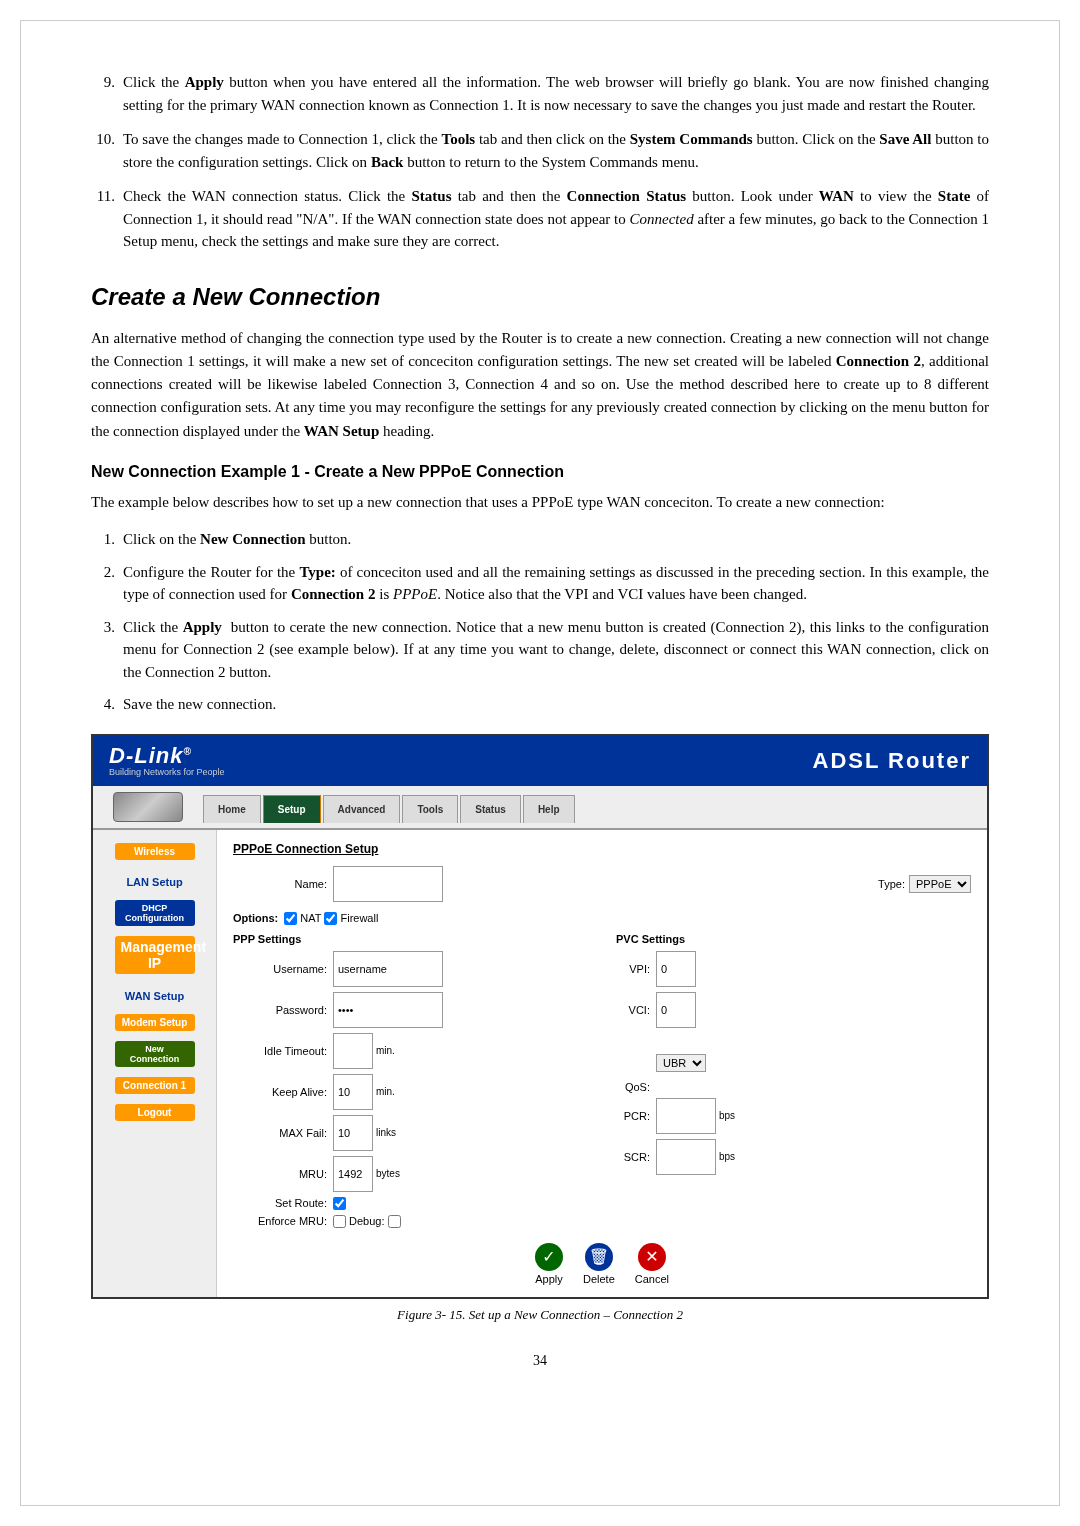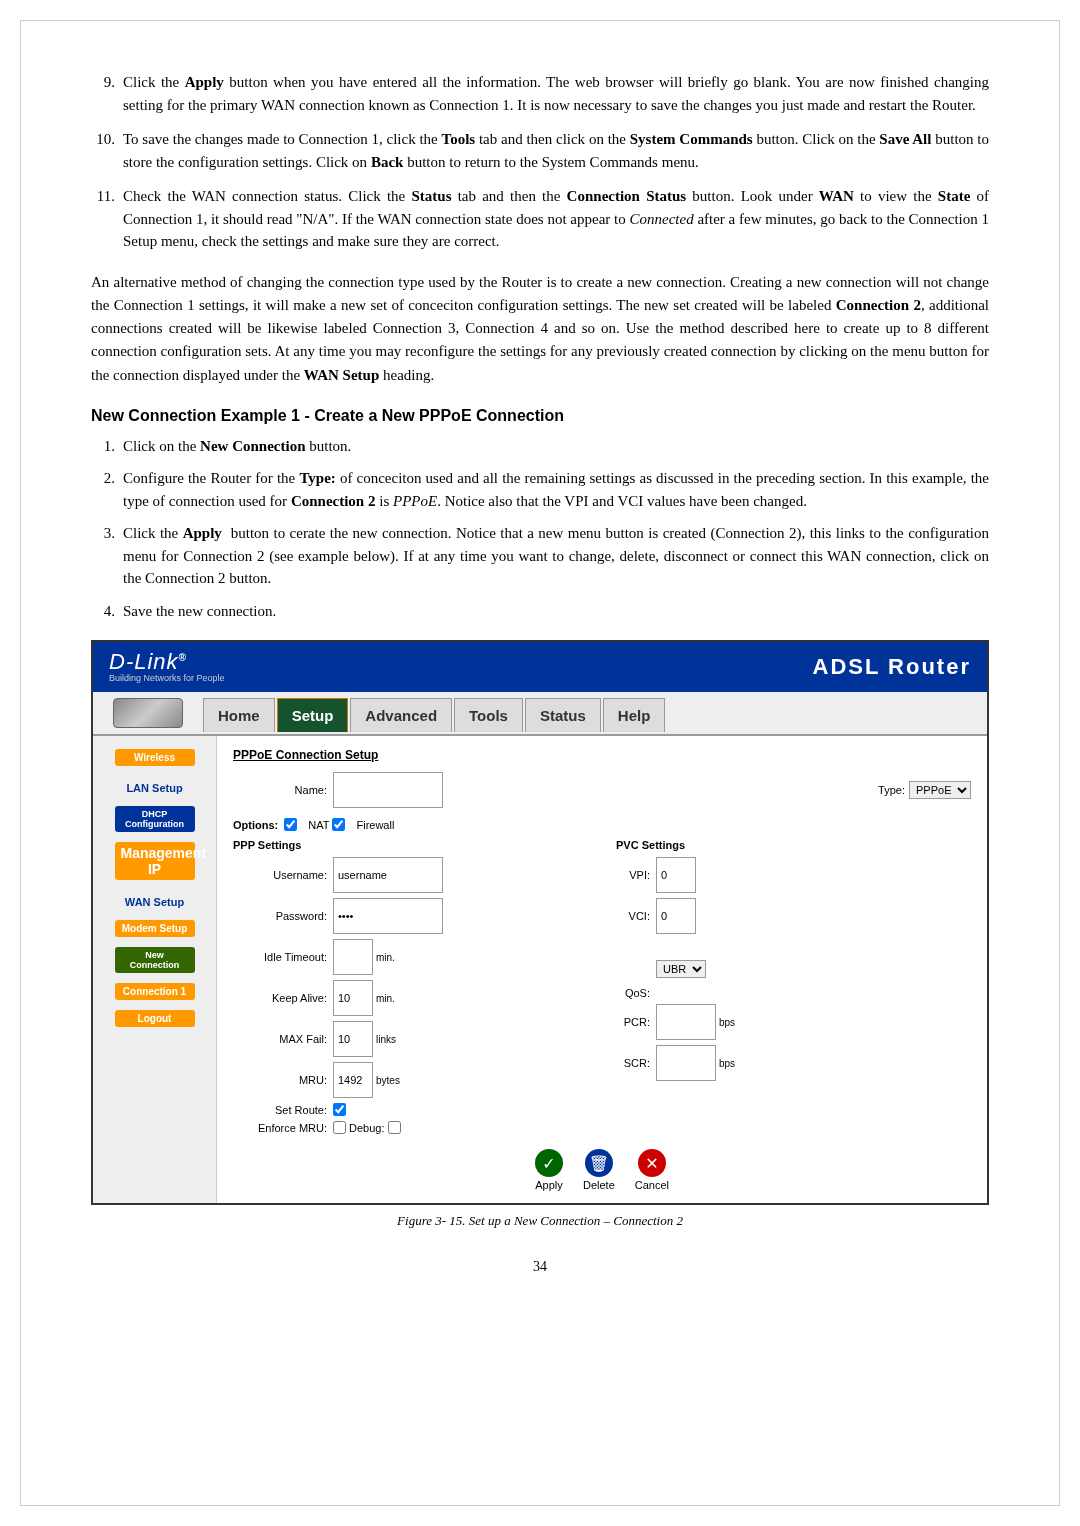--- a/index.html
+++ b/index.html
@@ -141,21 +141,21 @@
       border: 1px solid #666;
     }
     .nav-tabs {
       display: flex;
       flex: 1;
       padding: 4px 0 0 10px;
       gap: 2px;
     }
     .nav-tab {
       padding: 8px 14px;
-      font-size: 15px;
+      font-size: 10px;
       font-weight: bold;
       cursor: pointer;
       border: 1px solid #999;
       border-bottom: none;
       background: #ddd;
       color: #333;
     }
     .nav-tab.active {
       background: #14532d;
       color: #fff;
@@ -231,21 +231,21 @@
       padding: 17px 4px;
       font-size: 11px;
       height: 18px;
     }
     .form-input.wide { width: 110px; }
     .form-input.small { width: 40px; }
     .form-input.med { width: 60px; }
     .checkbox-label {
       display: flex;
       align-items: center;
-      gap: 11px;
+      gap: 3px;
       font-size: 11px;
     }
     .ppp-pvc {
       display: flex;
       gap: 28px;
       margin-top: 8px;
     }
     .ppp-section, .pvc-section {
       flex: 1;
     }
@@ -338,27 +338,31 @@
       </span>
     </li>
     <li>
       <span class="num">11.</span>
       <span class="content">
         Check the WAN connection status. Click the <b>Status</b> tab and then the <b>Connection Status</b> button. Look under <b>WAN</b> to view the <b>State</b> of Connection 1, it should read "N/A". If the WAN connection state does not appear to <i>Connected</i> after a few minutes, go back to the Connection 1 Setup menu, check the settings and make sure they are correct.
       </span>
     </li>
   </ul>
 
+  <div class="section-title">Create a New Connection</div>
 
   <p class="body-para">
     An alternative method of changing the connection type used by the Router is to create a new connection. Creating a new connection will not change the Connection 1 settings, it will make a new set of conceciton configuration settings. The new set created will be labeled <b>Connection 2</b>, additional connections created will be likewise labeled Connection 3, Connection 4 and so on. Use the method described here to create up to 8 different connection configuration sets. At any time you may reconfigure the settings for any previously created connection by clicking on the menu button for the connection displayed under the <b>WAN Setup</b> heading.
   </p>
 
   <div class="sub-heading">New Connection Example 1 - Create a New PPPoE Connection</div>
 
+  <p class="body-para">
+    The example below describes how to set up a new connection that uses a PPPoE type WAN conceciton. To create a new connection:
+  </p>
 
   <ul class="inner-list">
     <li>
       <span class="num">1.</span>
       <span class="content">
         Click on the <b>New Connection</b> button.
       </span>
     </li>
     <li>
       <span class="num">2.</span>
@@ -378,21 +382,21 @@
         Save the new connection.
       </span>
     </li>
   </ul>
 
   <div class="router-ui">
 
     <div class="router-header">
       <div class="dlink-logo">
         <div class="brand">
-          <span style="color:#fff; font-style:italic; font-weight:normal; font-size:22px;">D-Link</span><span style="font-size:10px; vertical-align:super; color:#fff;">®</span>
+          <span style="color:#fff; font-style:italic; font-weight:bold; font-size:22px;">D-Link</span><span style="font-size:10px; vertical-align:super; color:#fff;">®</span>
         </div>
         <div class="tagline">Building Networks for People</div>
       </div>
       <div class="adsl-title">ADSL Router</div>
     </div>
 
     <div class="router-nav">
       <div class="router-nav-left">
         <div class="router-device-img"></div>
       </div>

